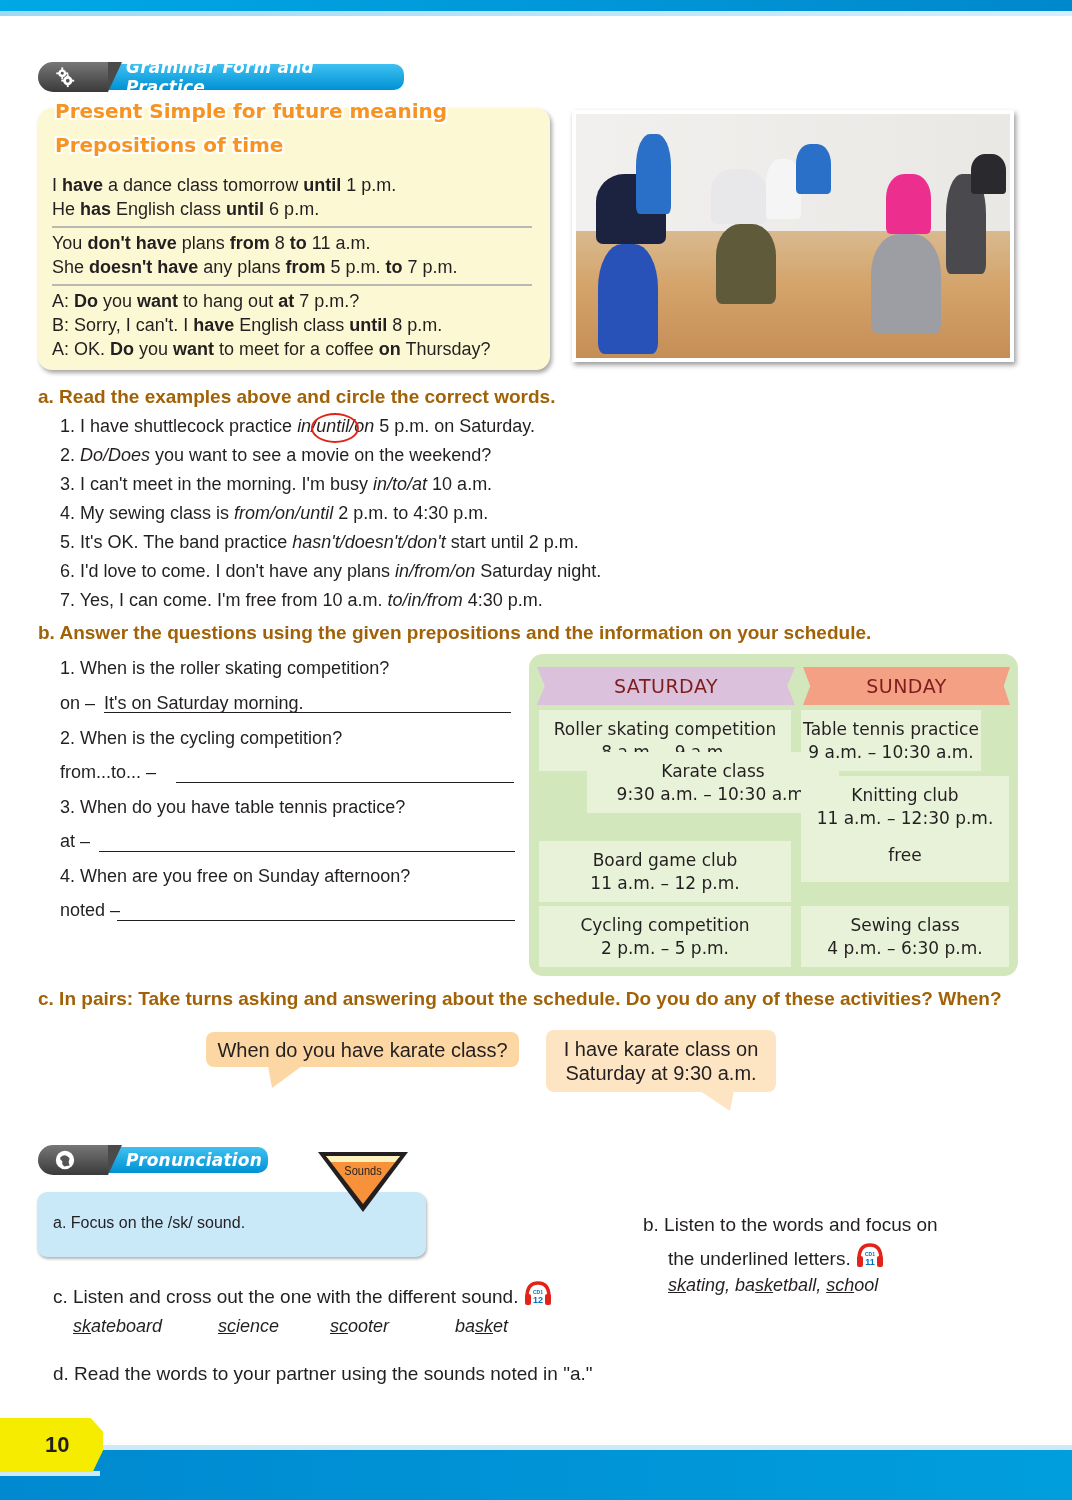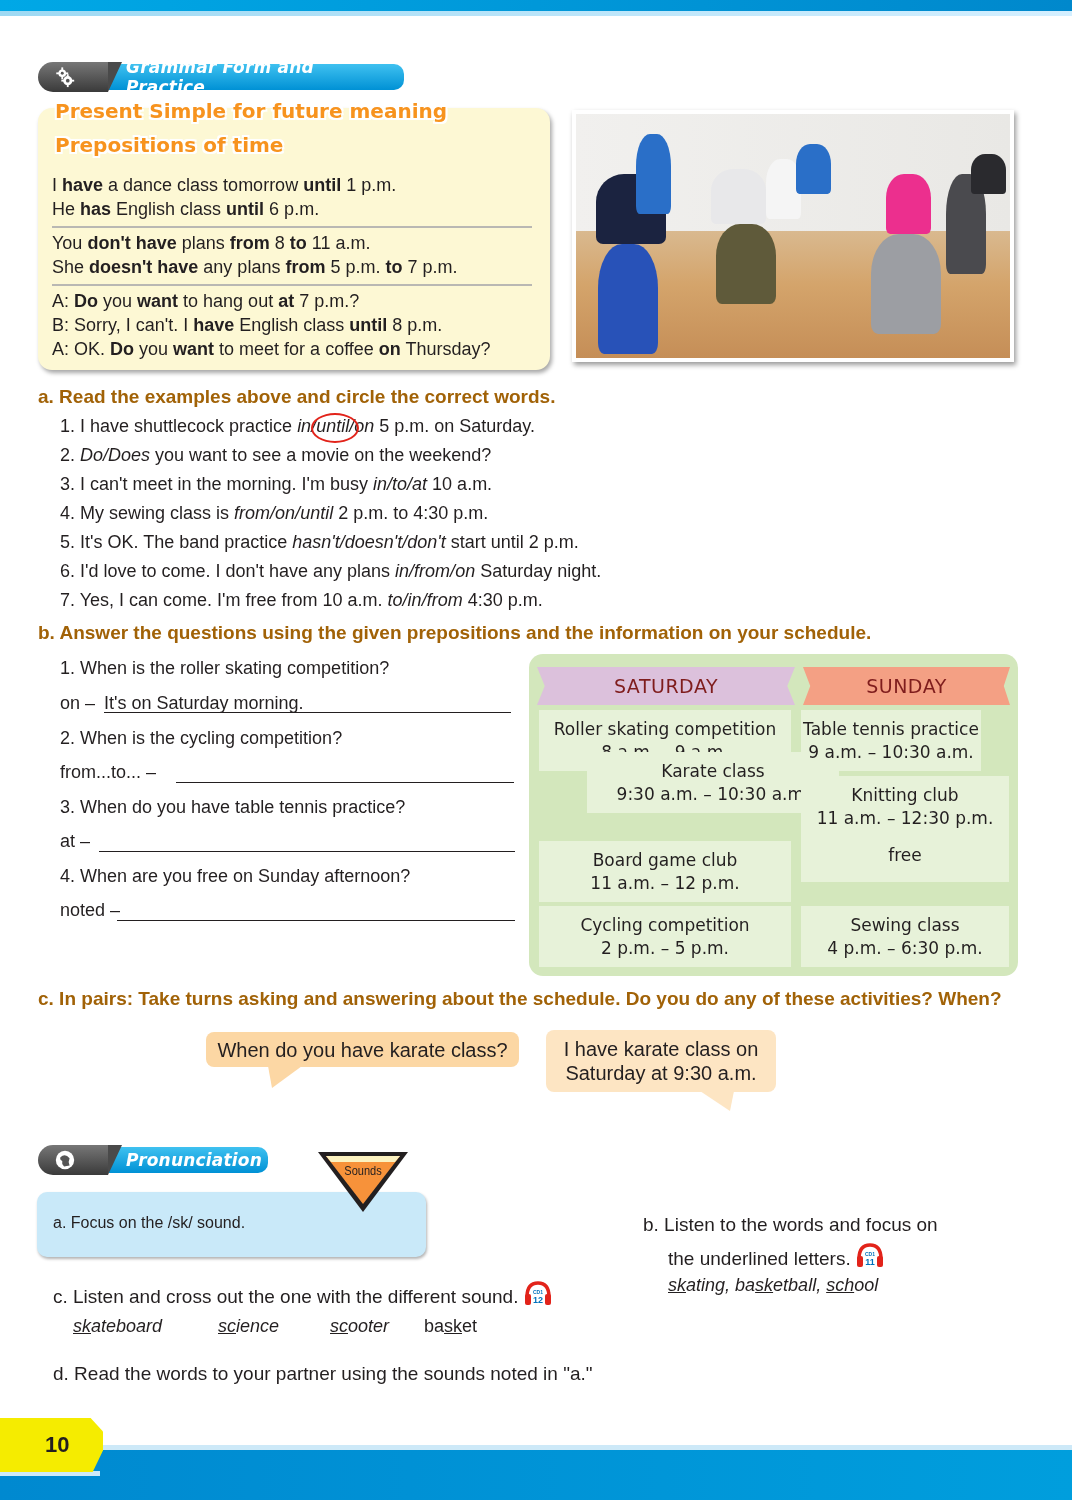--- a/index.html
+++ b/index.html
@@ -274,21 +274,21 @@
       <rect x="8" y="7" width="12" height="17" fill="#fff"></rect>
       <text x="14" y="13" font-size="5" fill="#0071bc" text-anchor="middle" font-family="Liberation Sans, sans-serif" font-weight="bold">CD1</text>
       <text x="14" y="22" font-size="9" fill="#0071bc" text-anchor="middle" font-family="Liberation Sans, sans-serif" font-weight="bold">12</text>
     </svg>
   </span>
 </div>
 <div id="c-words">
     <div class="item" style="left: 73px; top: 1316px; font-style: italic;"><span><u>sk</u>ateboard</span></div>
     <div class="item" style="left: 218px; top: 1316px; font-style: italic;"><span><u>sc</u>ience</span></div>
     <div class="item" style="left: 330px; top: 1316px; font-style: italic;"><span><u>sc</u>ooter</span></div>
-    <div class="item" style="left: 424px; top: 1316px; "><span>ba<u>sk</u>et</span></div>
+    <div class="item" style="left: 455px; top: 1316px; font-style: italic;"><span>ba<u>sk</u>et</span></div>
   </div>
 
 <div class="item" style="left:53px; top:1363px; font-size:19px;">d. Read the words to your partner using the sounds noted in "a."</div>
 
 <div class="bottom-bar-light"></div>
 <div class="bottom-bar"></div>
 <div class="bottom-left-light"></div>
 <div class="page-num">10</div>
 
 </body></html>

